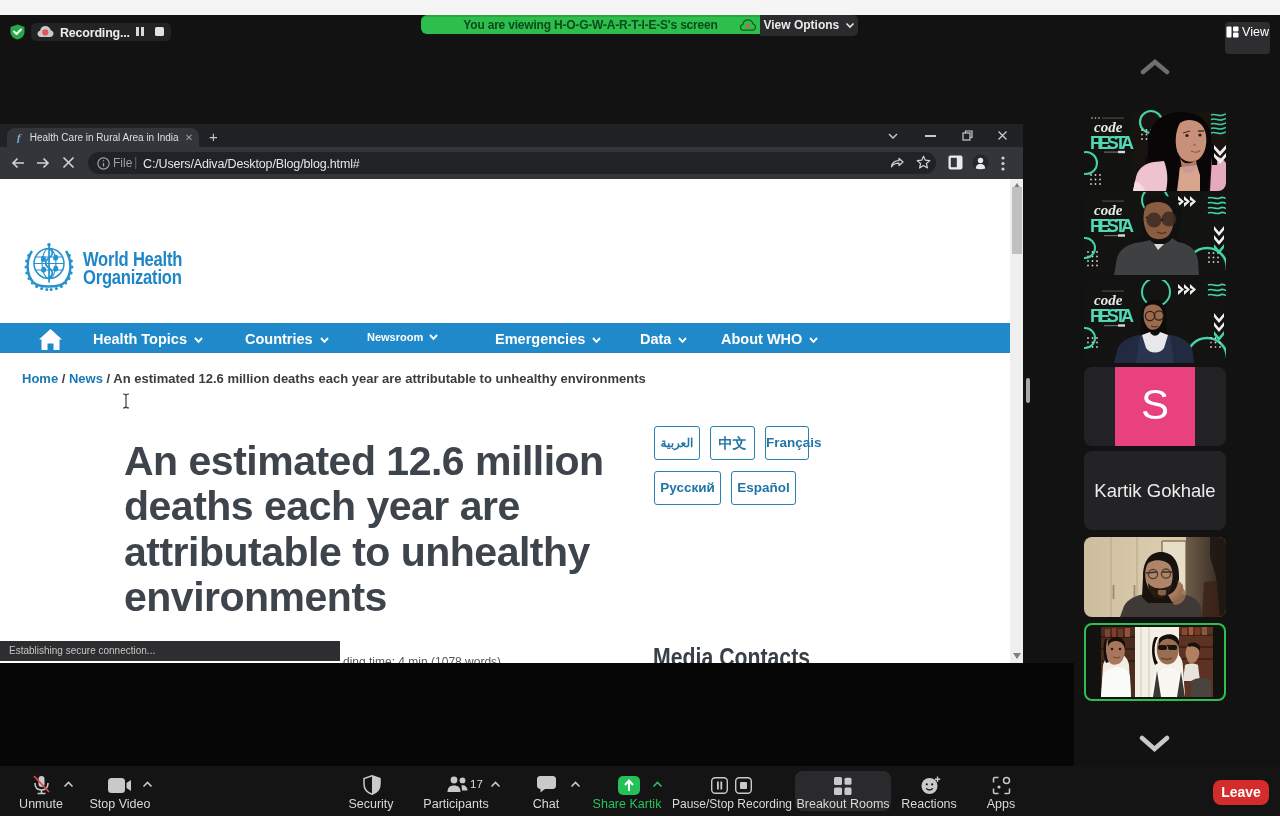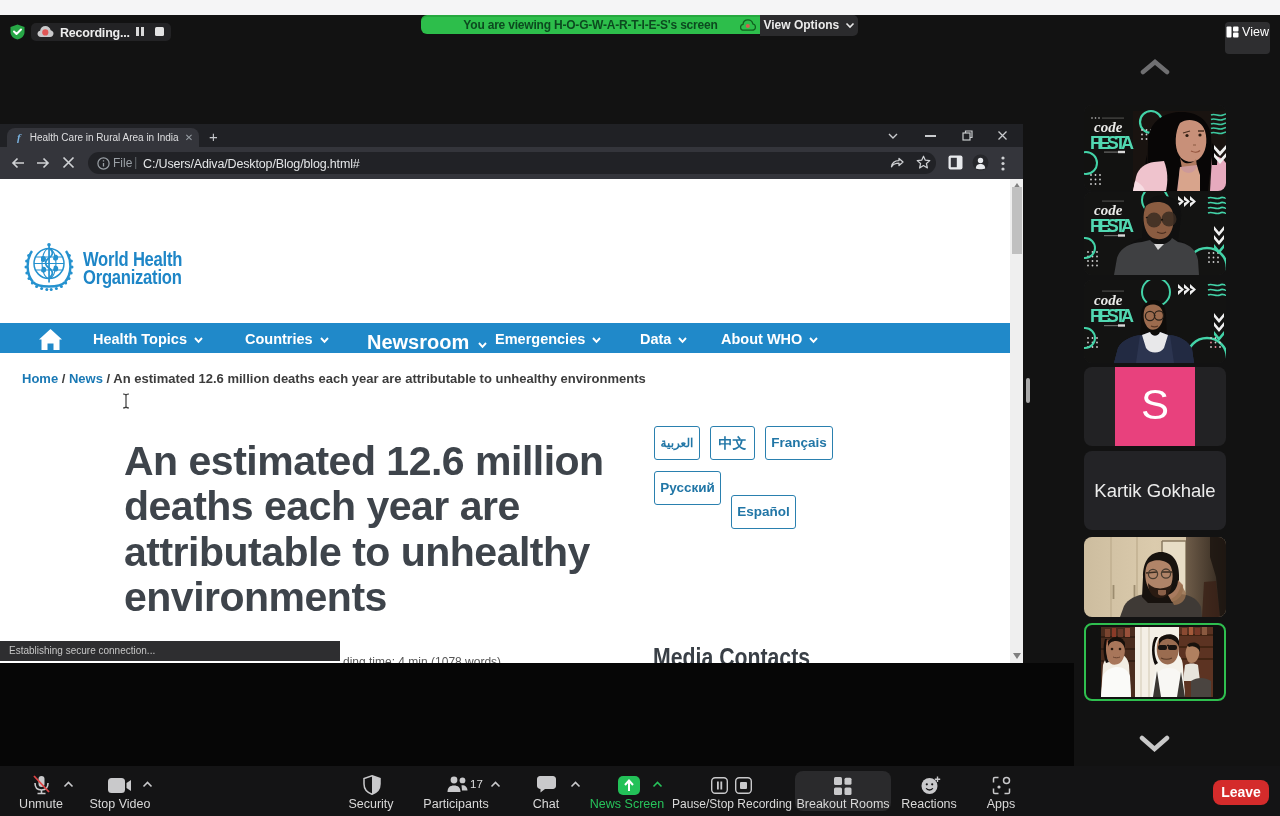--- a/index.html
+++ b/index.html
@@ -182,21 +182,21 @@
       <div class="bluebar">
         <svg class="abs" style="left:39px;top:6px" width="23" height="21" viewBox="0 0 23 21">
             <path d="M11.5 0 L23 10.5 L20.5 10.5 L20.5 21 L14.5 21 L14.5 14.5 L8.5 14.5 L8.5 21 L2.5 21 L2.5 10.5 L0 10.5 Z" fill="#fff"></path>
           </svg>
         <div class="abs" style="left:93px;top:8px;color:#fff;font-size:14.5px;font-weight:bold;">Health Topics <svg width="11" height="8" style="margin-left:2px" viewBox="0 0 11 8">
               <path d="M2 2 L5.5 5.8 L9 2" stroke="#fff" stroke-width="1.9" fill="none"></path>
             </svg></div>
         <div class="abs" style="left:245px;top:8px;color:#fff;font-size:14.5px;font-weight:bold;">Countries <svg width="11" height="8" style="margin-left:2px" viewBox="0 0 11 8">
               <path d="M2 2 L5.5 5.8 L9 2" stroke="#fff" stroke-width="1.9" fill="none"></path>
             </svg></div>
-        <div class="abs" style="left:367px;top:8px;color:#fff;font-size:20px;font-weight:bold;">Newsroom <svg width="11" height="8" style="margin-left:2px" viewBox="0 0 11 8">
+        <div class="abs" style="left:367px;top:8px;color:#fff;font-size:11px;font-weight:bold;">Newsroom <svg width="11" height="8" style="margin-left:2px" viewBox="0 0 11 8">
               <path d="M2 2 L5.5 5.8 L9 2" stroke="#fff" stroke-width="1.9" fill="none"></path>
             </svg></div>
         <div class="abs" style="left:495px;top:8px;color:#fff;font-size:14.5px;font-weight:bold;">Emergencies <svg width="11" height="8" style="margin-left:2px" viewBox="0 0 11 8">
               <path d="M2 2 L5.5 5.8 L9 2" stroke="#fff" stroke-width="1.9" fill="none"></path>
             </svg></div>
         <div class="abs" style="left:640px;top:8px;color:#fff;font-size:14.5px;font-weight:bold;">Data <svg width="11" height="8" style="margin-left:2px" viewBox="0 0 11 8">
               <path d="M2 2 L5.5 5.8 L9 2" stroke="#fff" stroke-width="1.9" fill="none"></path>
             </svg></div>
         <div class="abs" style="left:721px;top:8px;color:#fff;font-size:14.5px;font-weight:bold;">About WHO <svg width="11" height="8" style="margin-left:2px" viewBox="0 0 11 8">
               <path d="M2 2 L5.5 5.8 L9 2" stroke="#fff" stroke-width="1.9" fill="none"></path>
@@ -206,23 +206,23 @@
       <div class="crumb"><a>Home</a> / <a>News</a> / An estimated 12.6 million deaths each year are attributable to unhealthy environments</div>
 
       <svg class="abs" style="left:120px;top:214px" width="12" height="16" viewBox="0 0 12 16">
           <path d="M3 1 C5 1 6 2 6 2 C6 2 7 1 9 1 M3 15 C5 15 6 14 6 14 C6 14 7 15 9 15 M6 2 L6 14" stroke="#3b3b3b" stroke-width="1.2" fill="none"></path>
         </svg>
 
       <div class="headline">An estimated 12.6 million<br>deaths each year are<br>attributable to unhealthy<br>environments</div>
 
       <div class="langbtn" style="left:654px;top:247px;width:46px;height:34px;line-height:32px;font-size:12px;">العربية</div>
       <div class="langbtn" style="left:710px;top:247px;width:45px;height:34px;line-height:32px;font-size:14px;">中文</div>
-      <div class="langbtn" style="left:765px;top:247px;width:68px;height:34px;line-height:32px;">Français</div>
+      <div class="langbtn" style="left:765px;top:247px;width:44px;height:34px;line-height:32px;">Français</div>
       <div class="langbtn" style="left:654px;top:292px;width:67px;height:34px;line-height:32px;">Русский</div>
-      <div class="langbtn" style="left:731px;top:292px;width:65px;height:34px;line-height:32px;margin-top:24px;">Español</div>
+      <div class="langbtn" style="left:731px;top:292px;width:65px;height:34px;line-height:32px;">Español</div>
 
       <div class="rtime">ding time: 4 min (1078 words)</div>
       <div class="media">Media Contacts</div>
       <div class="tooltip">Establishing secure connection...</div>
     </div>
 
     <div id="scroll">
       <svg class="abs" style="left:3px;top:4px" width="8" height="6" viewBox="0 0 8 6">
           <path d="M4 0 L8 6 L0 6 Z" fill="#7f7f7f"></path>
         </svg>
@@ -558,21 +558,21 @@
       </svg>
     <div class="zlabel" style="left:546px;">Chat</div>
 
     <div class="abs" style="left:618px;top:10px;width:22px;height:19px;background:#23c158;border-radius:5px;"></div>
     <svg class="abs" style="left:623px;top:13px" width="12" height="13" viewBox="0 0 12 13">
         <path d="M6 12 L6 2 M2 6 L6 1.5 L10 6" stroke="#fff" stroke-width="2" fill="none"></path>
       </svg>
     <svg class="abs" style="left:652px;top:15px" width="11" height="7" viewBox="0 0 11 7">
         <path d="M1.5 5.5 L5.5 1.5 L9.5 5.5" stroke="#27c35b" stroke-width="1.6" fill="none"></path>
       </svg>
-    <div class="zlabel" style="left:627px;color:#27c35b;">News Screen</div>
+    <div class="zlabel" style="left:627px;color:#27c35b;">Share Kartik</div>
 
     <svg class="abs" style="left:711px;top:11px" width="17" height="17" viewBox="0 0 17 17">
       <rect x="0.7" y="0.7" width="15.6" height="15.6" rx="3.5" fill="none" stroke="#c9c9cb" stroke-width="1.4"></rect>
       <rect x="6" y="4.5" width="1.8" height="8" fill="#c9c9cb"></rect>
         <rect x="9.4" y="4.5" width="1.8" height="8" fill="#c9c9cb"></rect>
     </svg>
     <svg class="abs" style="left:735px;top:11px" width="17" height="17" viewBox="0 0 17 17">
       <rect x="0.7" y="0.7" width="15.6" height="15.6" rx="3.5" fill="none" stroke="#c9c9cb" stroke-width="1.4"></rect>
       <rect x="5" y="5" width="7" height="7" rx="1" fill="#c9c9cb"></rect>
     </svg>

